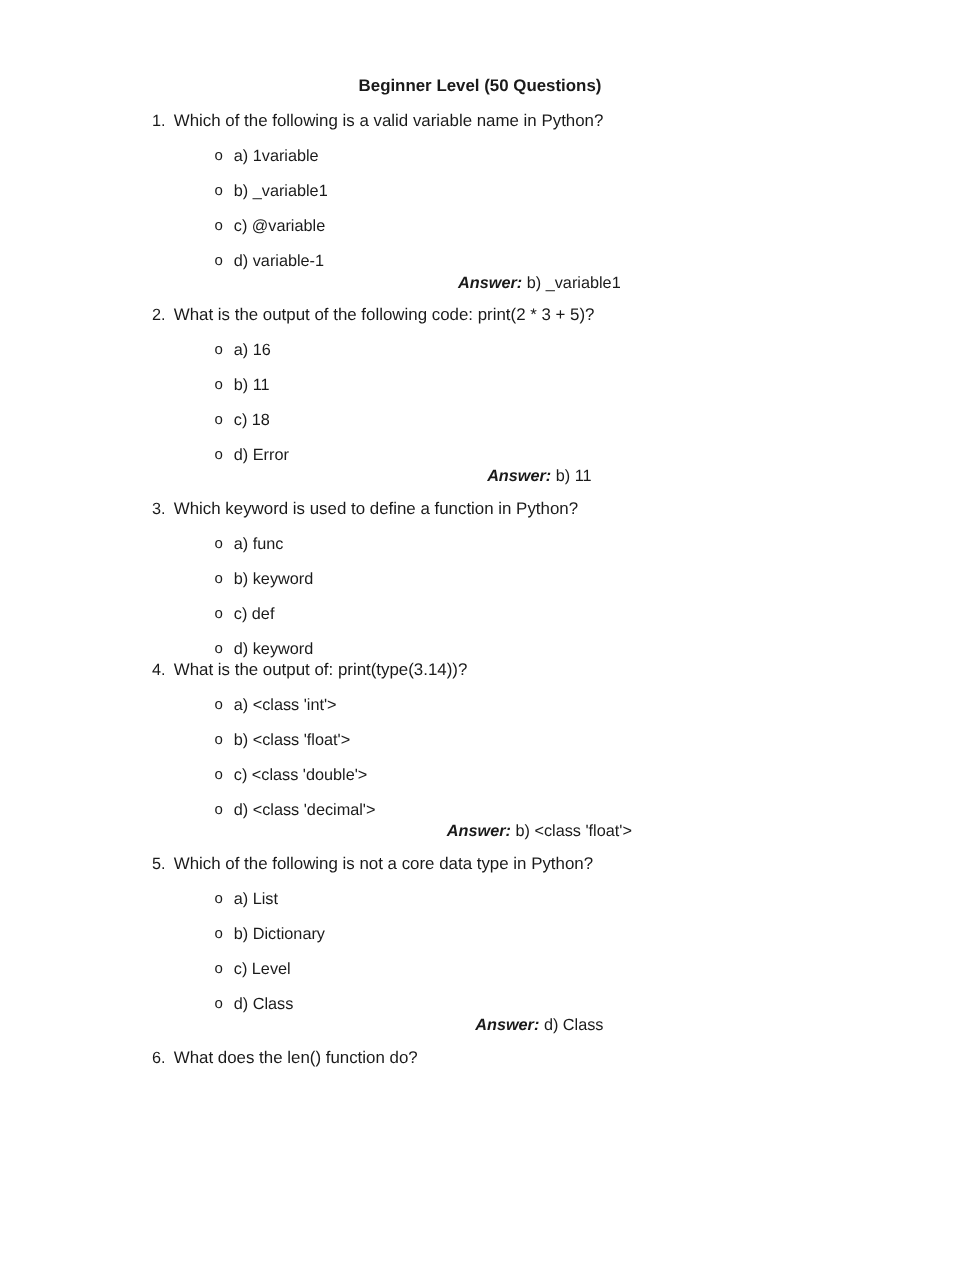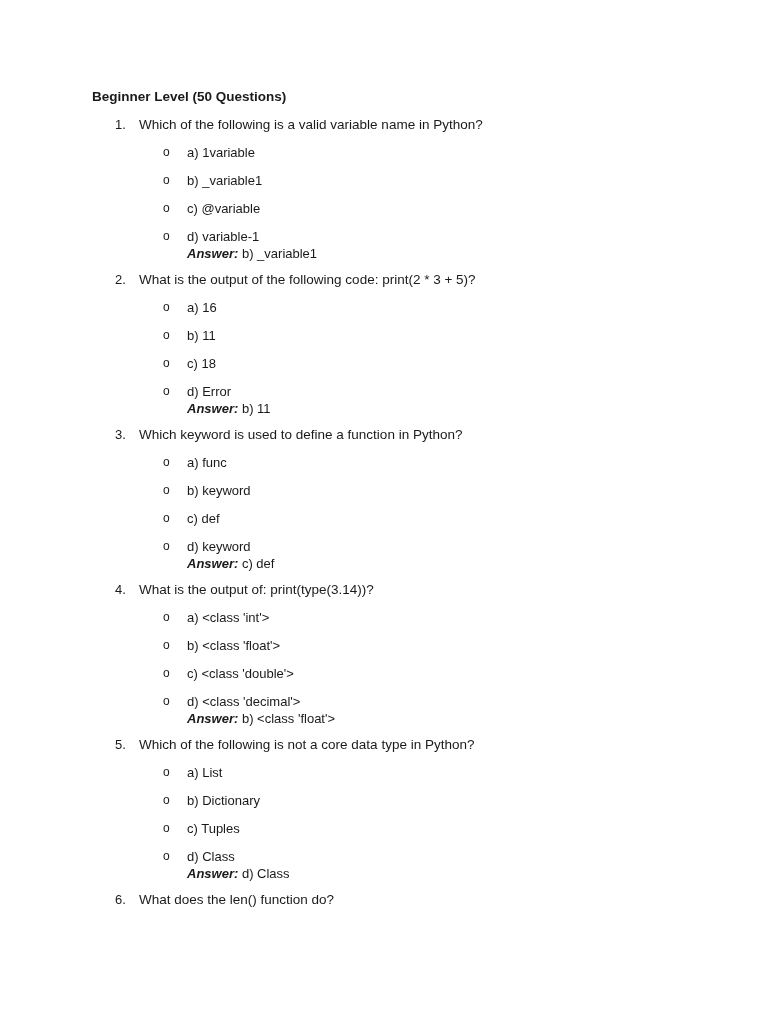--- a/index.html
+++ b/index.html
@@ -9,24 +9,25 @@
   }
   body {
     width: 768px;
     height: 1024px;
     font-family: "Liberation Sans", sans-serif;
     font-size: 13px;
     color: #1a1a1a;
     overflow: hidden;
   }
   .doc {
-    padding: 88px 92px 0 92px;
+    padding: 60px 92px 0 92px;
     box-sizing: border-box;
     width: 768px;
     height: 1024px;
+    text-align: center;
   }
   .heading {
     font-weight: bold;
     font-size: 13.5px;
     line-height: 17px;
     margin-bottom: 11px;
   }
   ol.questions {
     list-style: none;
     margin: 0;
@@ -166,25 +167,20 @@
   <div class="opt-row">
     <span class="opt-bullet">o</span>
     <span class="opt-text">c) def</span>
   </div>
 
   <div class="opt-row">
     <span class="opt-bullet">o</span>
     <span class="opt-text">d) keyword</span>
   </div>
 </div>
-    <div class="ans-row">
-      <span class="ans-label">Answer:</span>
-      <span> </span>
-      <span class="ans-value">c) def</span>
-    </div>
   </li>
 
   <li class="question">
     <div class="q-row">
       <span class="q-num">4.</span>
       <span class="q-text">What is the output of: print(type(3.14))?</span>
     </div>
     <div class="opts">
   <div class="opt-row">
     <span class="opt-bullet">o</span>
@@ -224,21 +220,21 @@
     <span class="opt-text">a) List</span>
   </div>
 
   <div class="opt-row">
     <span class="opt-bullet">o</span>
     <span class="opt-text">b) Dictionary</span>
   </div>
 
   <div class="opt-row">
     <span class="opt-bullet">o</span>
-    <span class="opt-text">c) Tuples</span>
+    <span class="opt-text">c) Level</span>
   </div>
 
   <div class="opt-row">
     <span class="opt-bullet">o</span>
     <span class="opt-text">d) Class</span>
   </div>
 </div>
     <div class="ans-row">
       <span class="ans-label">Answer:</span>
       <span> </span>

